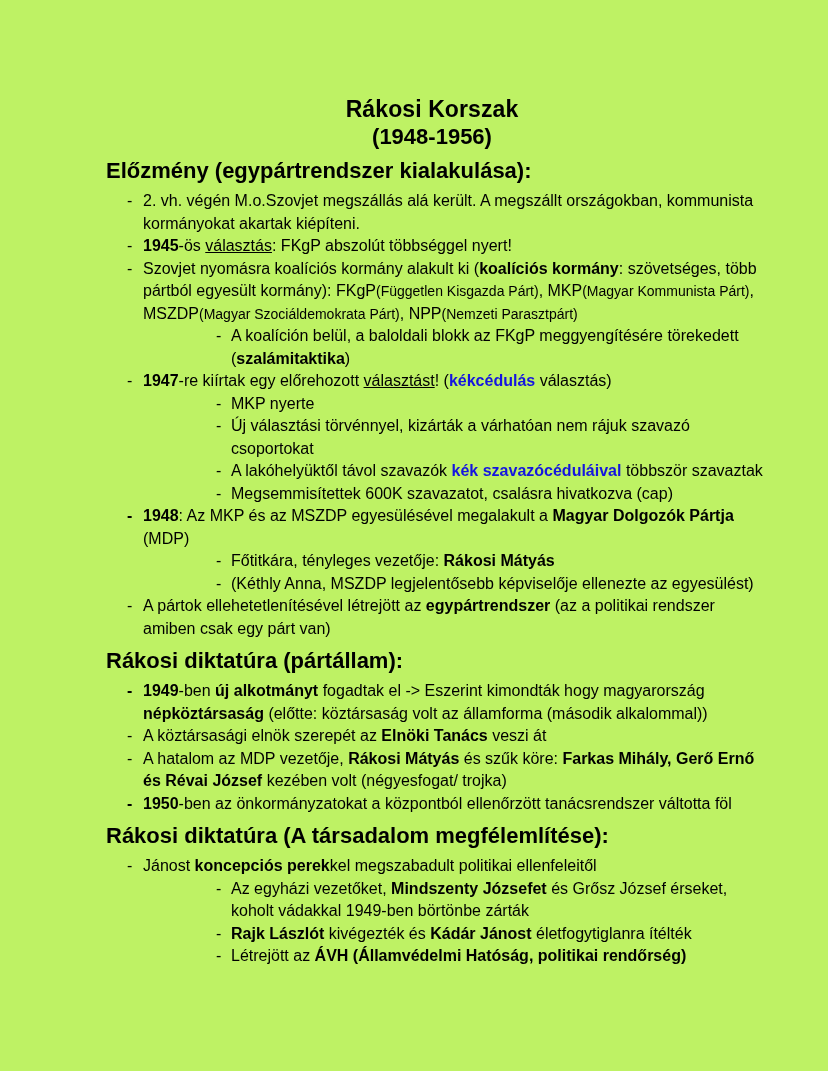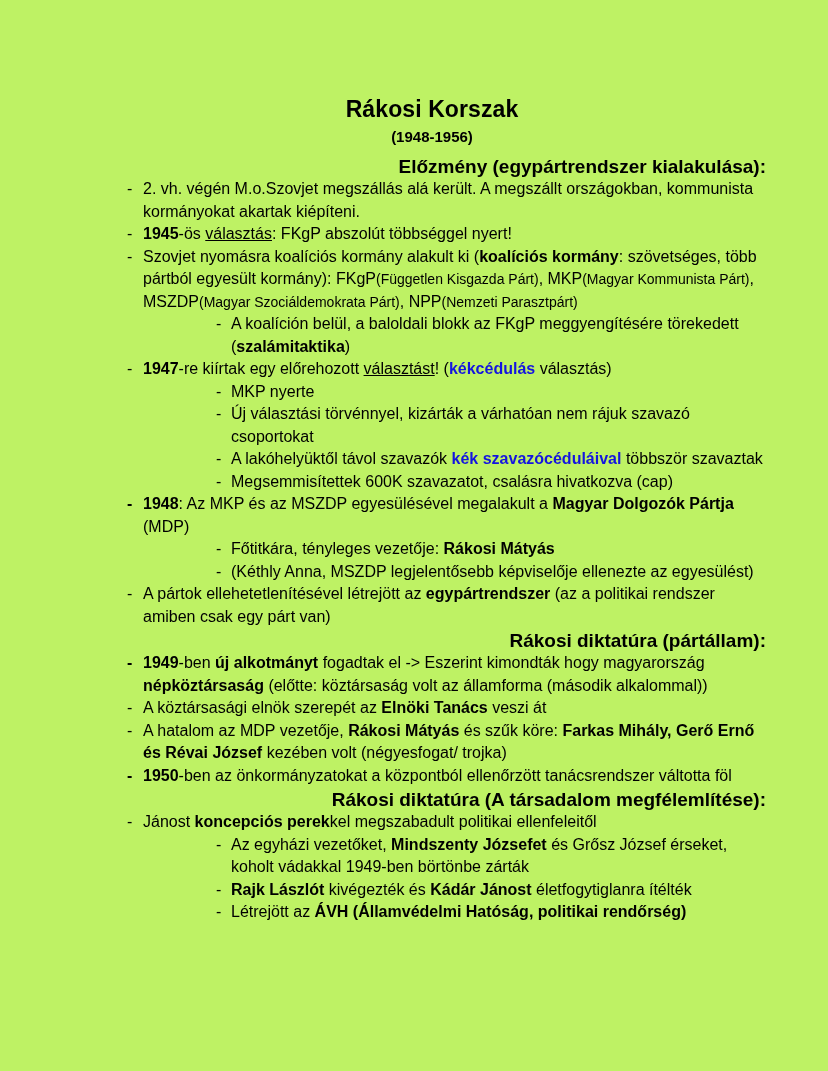--- a/index.html
+++ b/index.html
@@ -26,32 +26,31 @@
   .doc-title {
     text-align: center;
     font-size: 23px;
     font-weight: bold;
     line-height: 28px;
     margin: 0;
     letter-spacing: 0.1px;
   }
   .doc-subtitle {
     text-align: center;
-    font-size: 15px;
+    font-size: 22px;
     font-weight: bold;
     line-height: 27px;
     margin: 0 0 4px 0;
   }
   .section-heading {
-    font-size: 19px;
+    font-size: 22px;
     font-weight: bold;
     line-height: 23px;
-    margin: 0;
+    margin: 8px;
     padding-top: 1px;
-    text-align: right;
   }
   ul.lvl1, ul.lvl2 {
     list-style: none;
     margin: 0;
     padding: 0;
   }
   ul.lvl1 > li {
     position: relative;
     padding-left: 45px;
     font-size: 16px;

